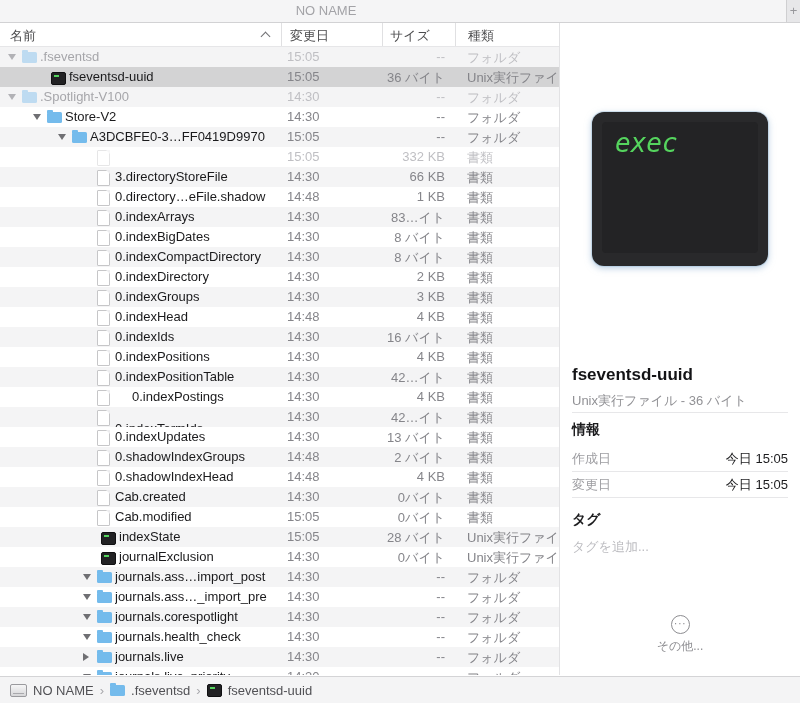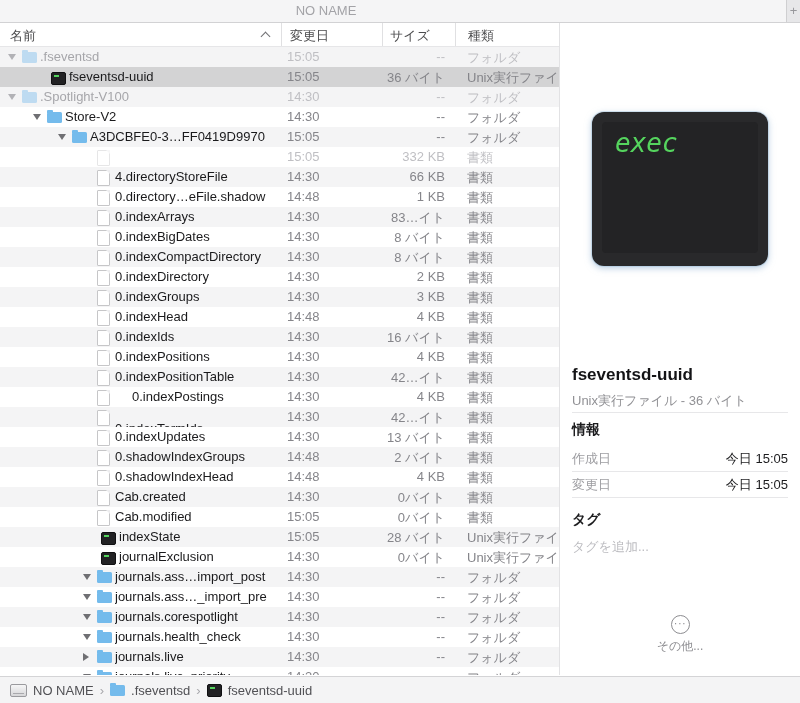--- a/index.html
+++ b/index.html
@@ -160,21 +160,21 @@
           <span class="kd">フォルダ</span>
         </div>
         <div class="row dimmed">
           <span class="icn doc" style="left: 97px;"></span>
           <span class="dt">15:05</span>
           <span class="sz">332 KB</span>
           <span class="kd">書類</span>
         </div>
         <div class="row stripe">
           <span class="icn doc" style="left: 97px;"></span>
-          <span class="nm" style="left: 115px;">4.directoryStoreFile</span>
+          <span class="nm" style="left: 115px;">3.directoryStoreFile</span>
           <span class="dt">14:30</span>
           <span class="sz">66 KB</span>
           <span class="kd">書類</span>
         </div>
         <div class="row">
           <span class="icn doc" style="left: 97px;"></span>
           <span class="nm" style="left: 115px;">0.directory…eFile.shadow</span>
           <span class="dt">14:48</span>
           <span class="sz">1 KB</span>
           <span class="kd">書類</span>

